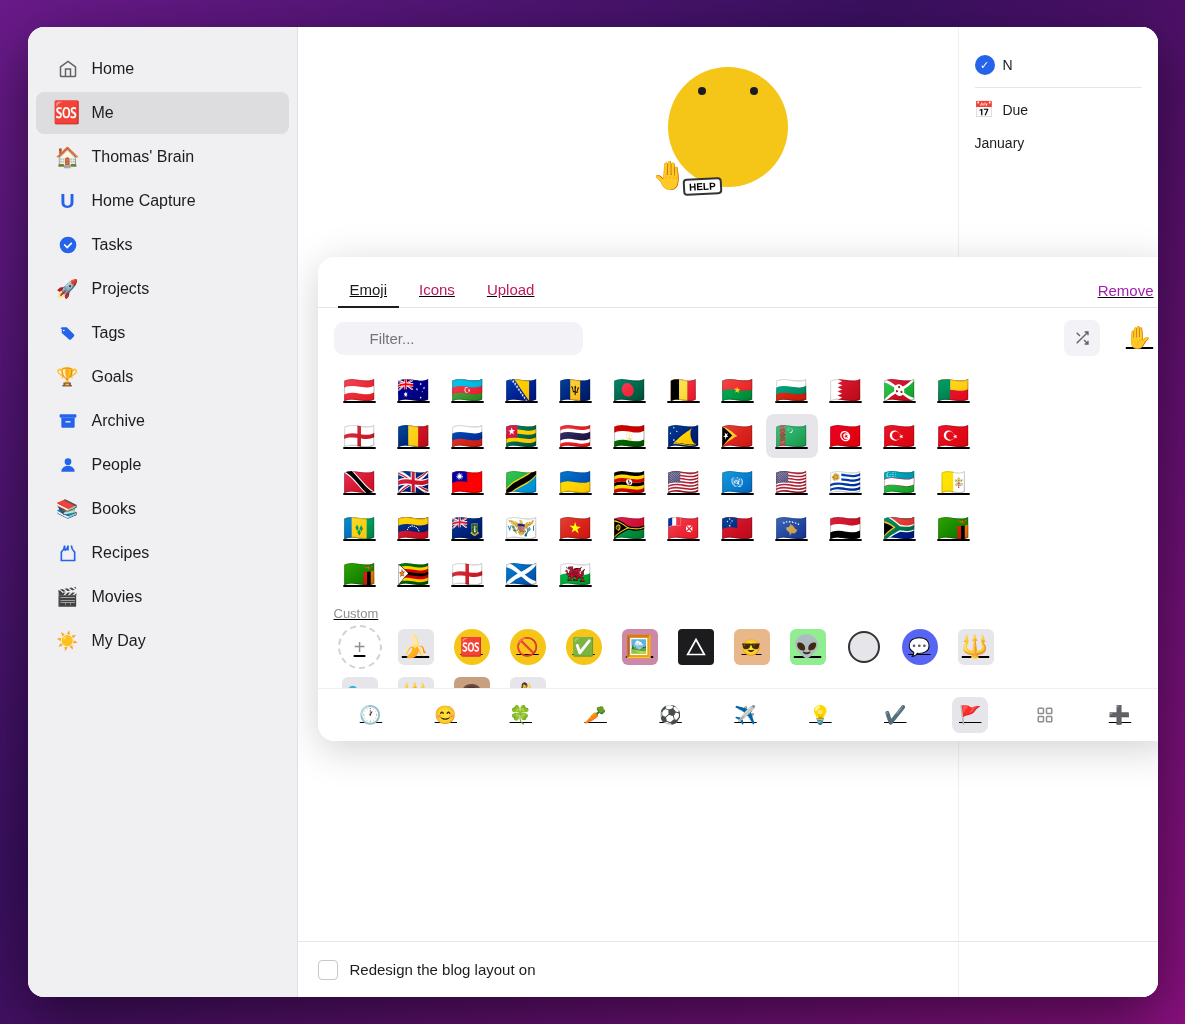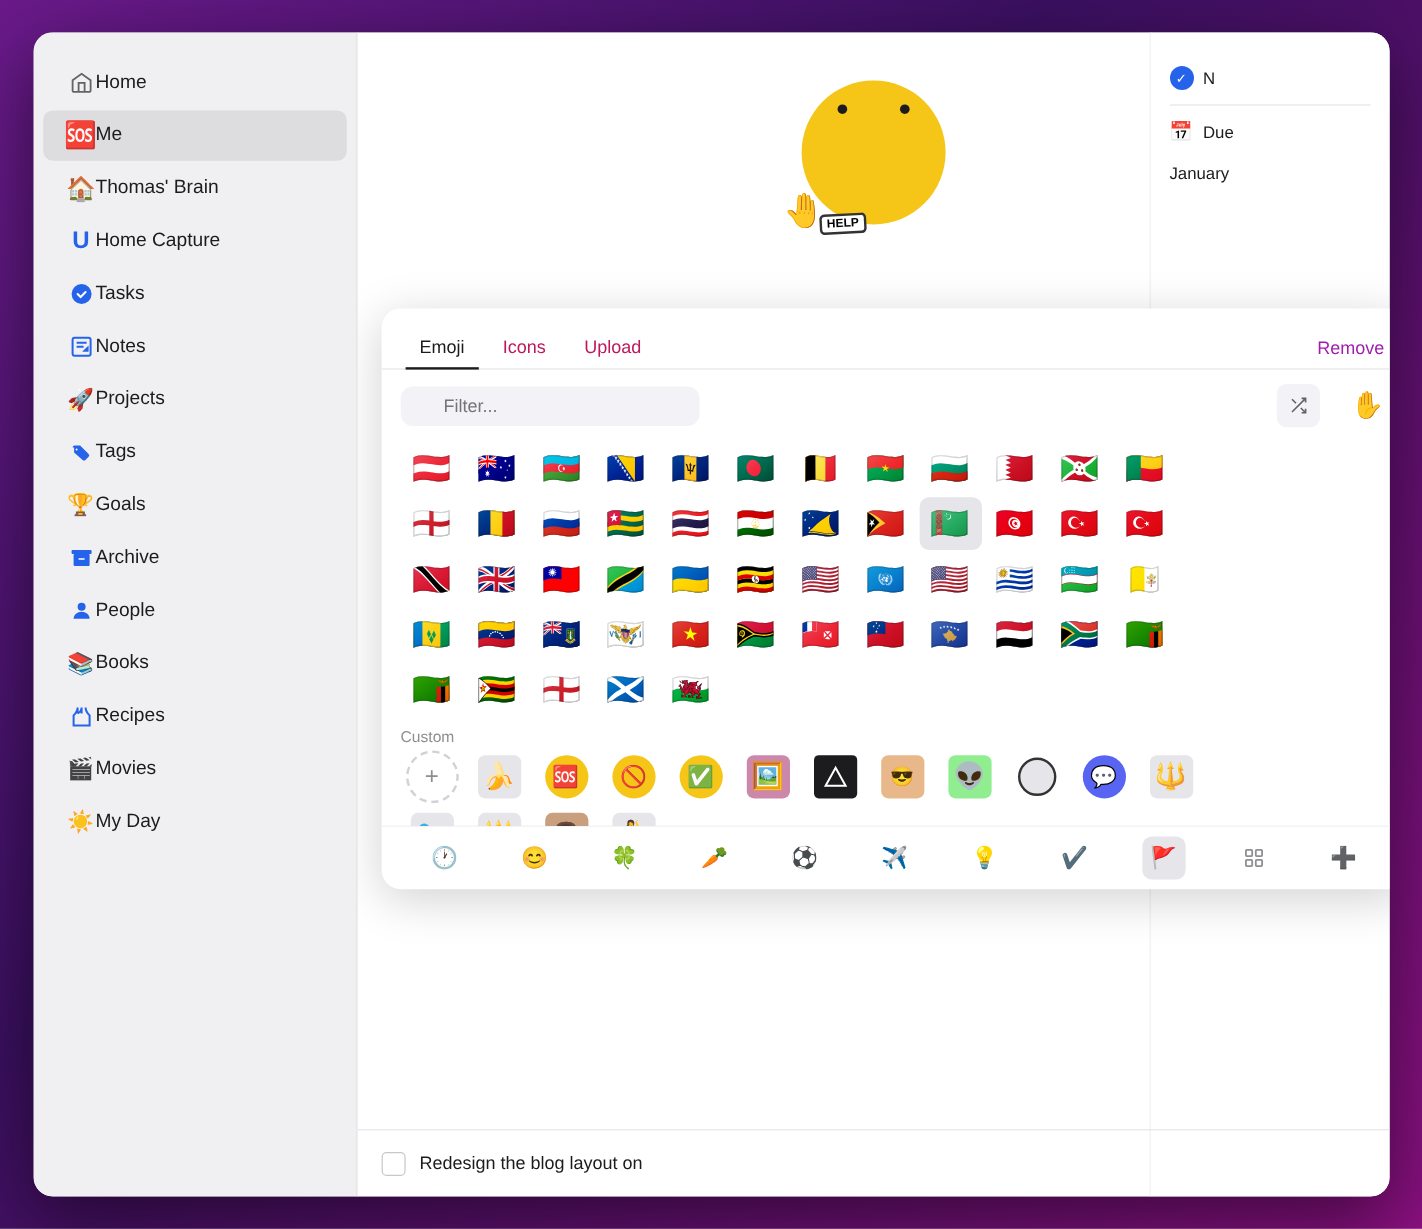--- a/index.html
+++ b/index.html
@@ -29,20 +29,21 @@
       background: #f0f0f3;
       padding: 20px 0;
       display: flex;
       flex-direction: column;
       border-right: 1px solid #e0e0e0;
       overflow-y: auto;
     }
     .sidebar-item {
       display: flex;
       align-items: center;
+      gap: 12px;
       padding: 9px 20px;
       cursor: pointer;
       border-radius: 8px;
       margin: 1px 8px;
       font-size: 16px;
       color: #1c1c1e;
     }
     .sidebar-item.active { background: rgba(0,0,0,0.08); }
     .sidebar-icon {
       width: 24px;
@@ -99,20 +100,21 @@
       position: absolute;
       top: 230px;
       left: 20px;
       width: 856px;
       background: white;
       border-radius: 16px;
       box-shadow: 0 8px 40px rgba(0,0,0,0.18);
       padding: 0;
       overflow: hidden;
       z-index: 10;
+      text-decoration: underline;
     }
     .picker-tabs {
       display: flex;
       align-items: center;
       padding: 16px 20px 0 20px;
       border-bottom: 1px solid #e5e5e5;
       gap: 8px;
     }
     .picker-tab {
       font-size: 15px;
@@ -380,29 +382,20 @@
     <div class="sidebar-item">
       <div class="sidebar-icon icon-tasks">
         <svg width="20" height="20" viewBox="0 0 24 24" fill="#2563eb">
           <circle cx="12" cy="12" r="10"></circle>
           <path d="M8 12l3 3 5-5" stroke="white" stroke-width="2" fill="none" stroke-linecap="round"></path>
         </svg>
       </div>
       <span class="item-label">Tasks</span>
     </div>
 
-    <div class="sidebar-item">
-      <div class="sidebar-icon icon-notes">
-        <svg width="20" height="20" viewBox="0 0 24 24" fill="none" stroke="#2563eb" stroke-width="2">
-          <rect x="3" y="3" width="18" height="18" rx="2"></rect>
-          <path d="M7 8h10M7 12h7M15 16l3-3v3h-3z"></path>
-        </svg>
-      </div>
-      <span class="item-label">Notes</span>
-    </div>
 
     <div class="sidebar-item">
       <div class="sidebar-icon icon-projects">🚀</div>
       <span class="item-label">Projects</span>
     </div>
 
     <div class="sidebar-item">
       <div class="sidebar-icon icon-tags">
         <svg width="20" height="20" viewBox="0 0 24 24" fill="#2563eb">
           <path d="M3 7a2 2 0 012-2h5.5l8.5 8.5a2 2 0 010 2.83l-3.17 3.17a2 2 0 01-2.83 0L4.5 12V7H3z"></path>

